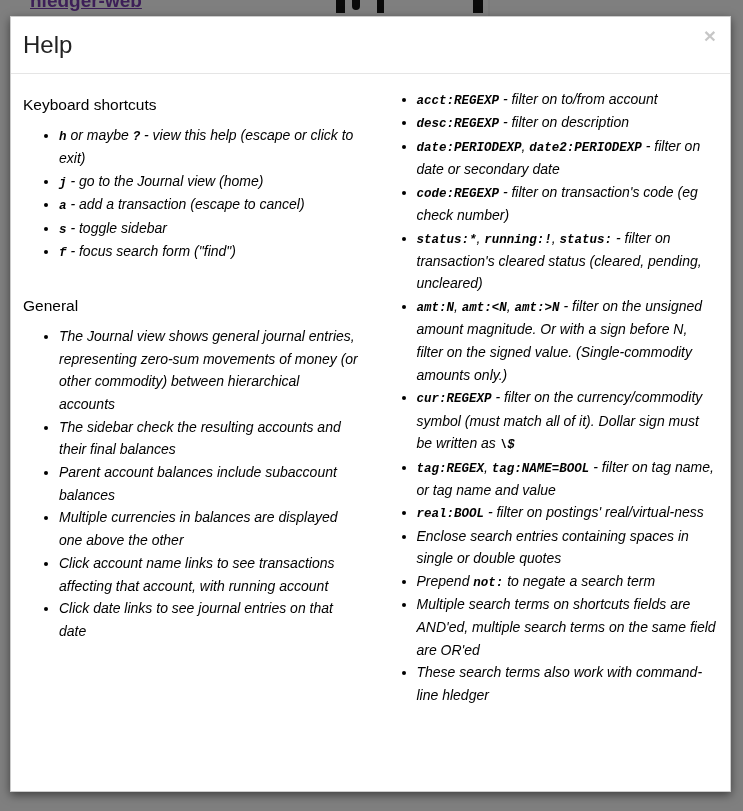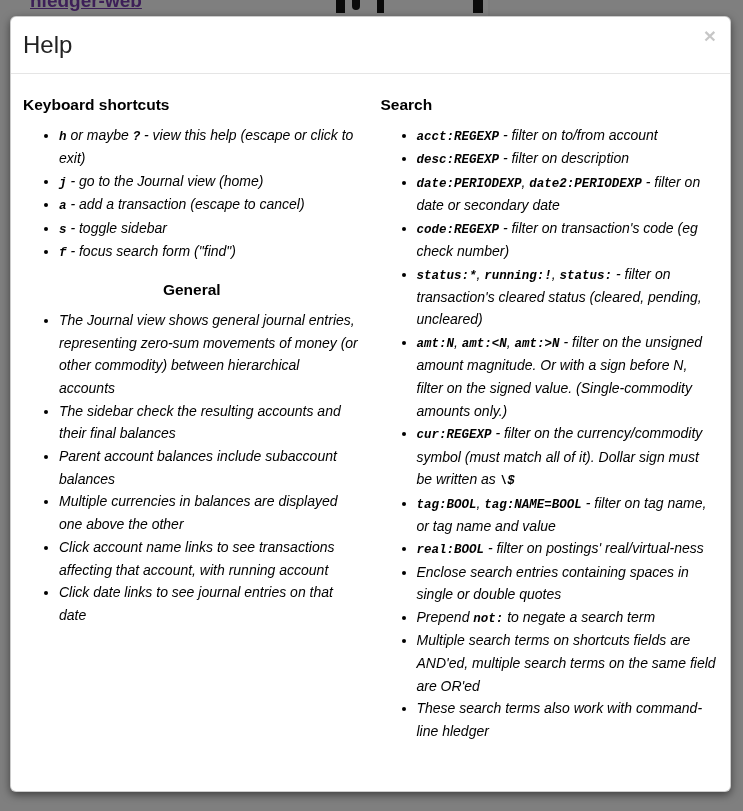--- a/index.html
+++ b/index.html
@@ -28,21 +28,21 @@
     background: #f4f4f4;
   }
   
   .backdrop { position: absolute; inset: 0; background: rgba(0,0,0,0.5); }
   
   .modal {
     position: absolute; left: 10px; top: 16px;
     width: 721px; height: 776px;
     background: #ffffff;
     border: 1px solid rgba(0,0,0,0.2);
-    border-radius: 6px;
+    border-radius: 0;
     box-shadow: 0 3px 9px rgba(0,0,0,0.5);
     box-sizing: border-box;
     overflow: hidden;
   }
   .modal-header {
     position: relative;
     padding: 12px 15px 13px 12px;
     border-bottom: 1px solid #e5e5e5;
   }
   .modal-title {
@@ -61,24 +61,24 @@
     font-family: "Liberation Sans", sans-serif;
   }
   .modal-body {
     display: flex;
     padding: 14px 2px 20px 2px;
   }
   .col { width: 50%; box-sizing: border-box; padding: 0 10px; }
   .section-heading {
     margin: 8px 0 10px 0;
     font-size: 15.5px;
-    font-weight: bold;
+    font-weight: normal;
     color: #000;
   }
-  .section-heading.spaced { margin-top: 18px; text-align: center; }
+  .section-heading.spaced { margin-top: 34px; }
   ul.help-list {
     margin: 0 0 10px 0;
     padding: 0 0 0 36px;
     list-style: disc outside;
     font-style: italic;
   }
   ul.help-list li {
     font-size: 14px;
     line-height: 1.62;
     color: #000;
@@ -125,30 +125,29 @@
       <ul class="help-list">
           <li>The Journal view shows general journal entries, representing zero-sum movements of money (or other commodity) between hierarchical accounts</li>
           <li>The sidebar check the resulting accounts and their final balances</li>
           <li>Parent account balances include subaccount balances</li>
           <li>Multiple currencies in balances are displayed one above the other</li>
           <li>Click account name links to see transactions affecting that account, with running account</li>
           <li>Click date links to see journal entries on that date</li>
         </ul>
     </div>
     <div class="col">
-      <h4 class="section-heading">Search</h4>
       <ul class="help-list">
           <li><code>acct:REGEXP</code> - filter on to/from account</li>
           <li><code>desc:REGEXP</code> - filter on description</li>
           <li><code>date:PERIODEXP</code>, <code>date2:PERIODEXP</code> - filter on date or secondary date</li>
           <li><code>code:REGEXP</code> - filter on transaction's code (eg check number)</li>
           <li><code>status:*</code>, <code>running:!</code>, <code>status:</code> - filter on transaction's cleared status (cleared, pending, uncleared)</li>
           <li><code>amt:N</code>, <code>amt:&lt;N</code>, <code>amt:&gt;N</code> - filter on the unsigned amount magnitude. Or with a sign before N, filter on the signed value. (Single-commodity amounts only.)</li>
           <li><code>cur:REGEXP</code> - filter on the currency/commodity symbol (must match all of it). Dollar sign must be written as <code>\$</code></li>
-          <li><code>tag:BOOL</code>, <code>tag:NAME=BOOL</code> - filter on tag name, or tag name and value</li>
+          <li><code>tag:REGEX</code>, <code>tag:NAME=BOOL</code> - filter on tag name, or tag name and value</li>
           <li><code>real:BOOL</code> - filter on postings' real/virtual-ness</li>
           <li>Enclose search entries containing spaces in single or double quotes</li>
           <li>Prepend <code>not:</code> to negate a search term</li>
           <li>Multiple search terms on shortcuts fields are AND'ed, multiple search terms on the same field are OR'ed</li>
           <li>These search terms also work with command-line hledger</li>
         </ul>
     </div>
   </div>
 </div>
 

